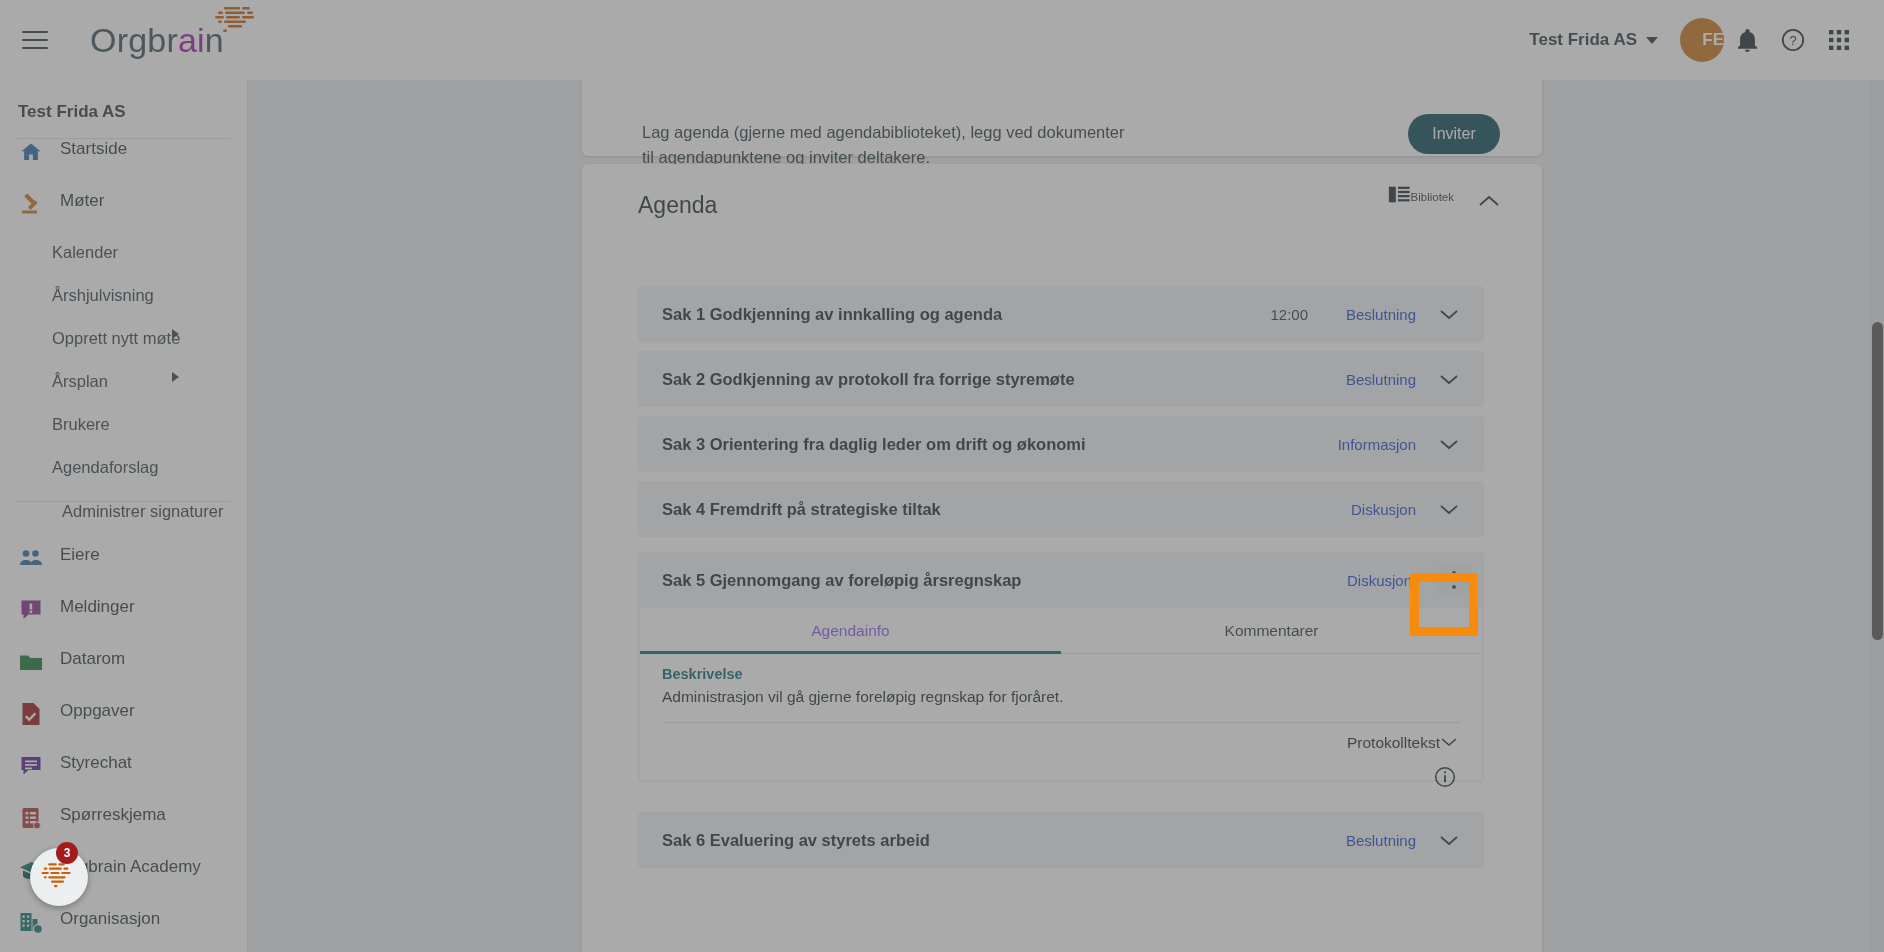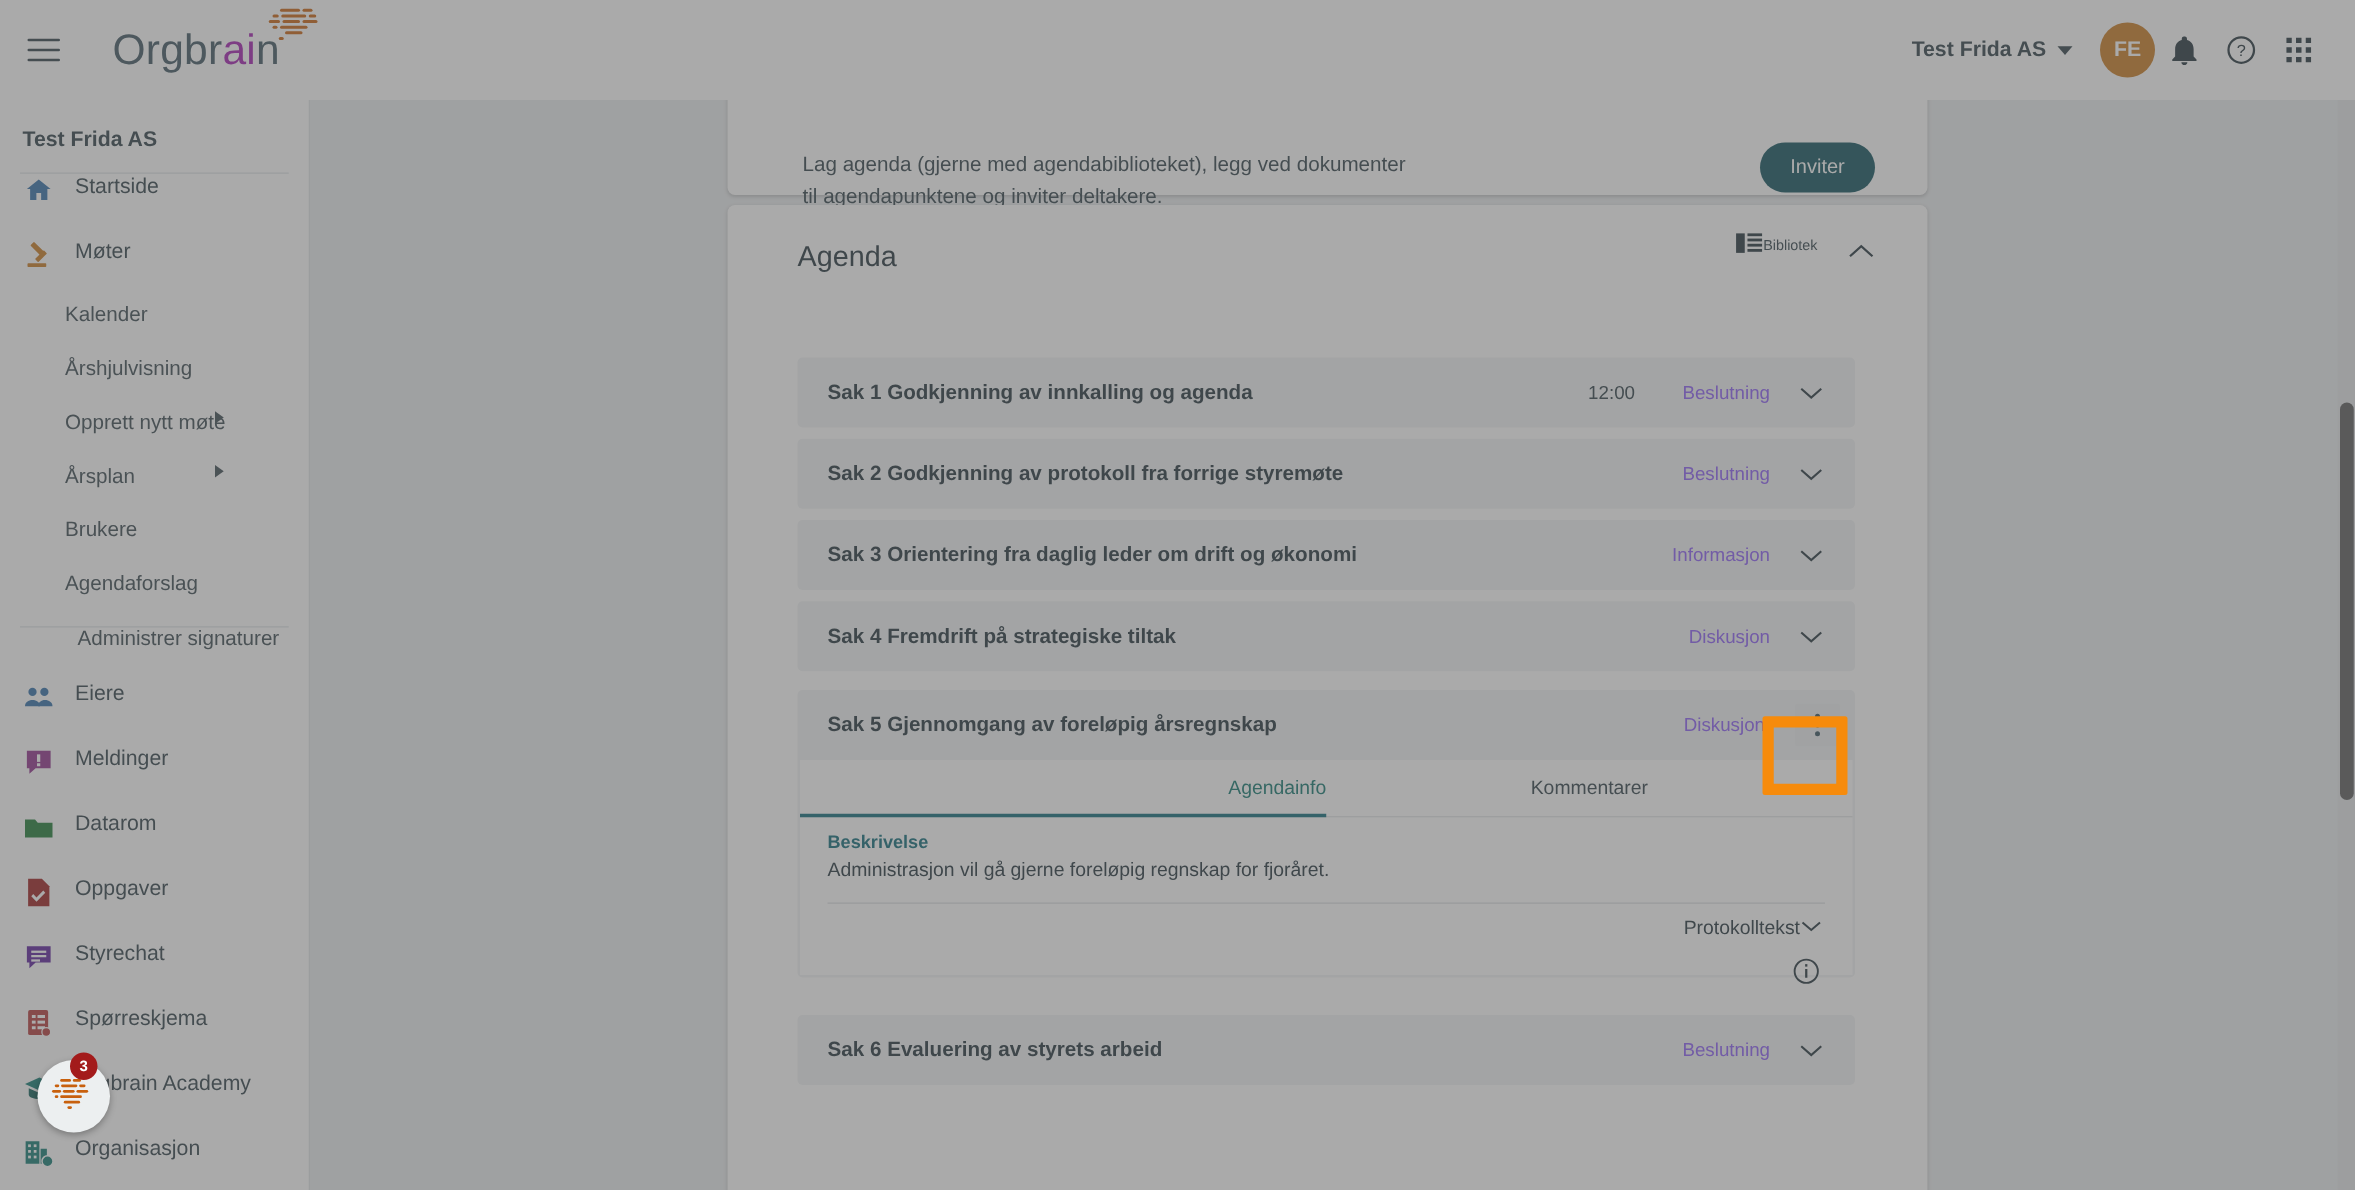--- a/index.html
+++ b/index.html
@@ -35,21 +35,21 @@
   #brand-word .accent { color: #a21caf; }
   #brain-logo { position: absolute; left: 114px; top: -16px; width: 58px; height: 34px; }
 
   #topbar-right { margin-left: auto; display: flex; align-items: center; gap: 0; padding-right: 22px; }
   #org-switcher { display: flex; align-items: center; gap: 9px; font-size: 17px;
                   font-weight: bold; color: #2c3e46; cursor: pointer; margin-right: 22px; }
   .caret-down { width: 0; height: 0; border-left: 6px solid transparent;
                 border-right: 6px solid transparent; border-top: 7px solid #2c3e46; }
   #avatar { width: 44px; height: 44px; border-radius: 50%; background: #c8791f;
             color: #fff; font-size: 17px; font-weight: bold;
-            display: flex; align-items: center; justify-content: center; cursor: pointer; }
+            display: flex; align-items: center; justify-content: flex-end; cursor: pointer; }
   .icon-btn { width: 46px; height: 46px; display: flex; align-items: center;
               justify-content: center; cursor: pointer; color: #20313a; }
 
   
   #sidebar {
     position: absolute; top: 80px; left: 0; width: 248px; height: 872px;
     background: #ffffff; border-right: 1px solid #dfe3e5;
     z-index: 20; overflow: hidden;
   }
   #org-name { font-size: 17px; font-weight: bold; color: #2c3e46;
@@ -91,40 +91,40 @@
   #bibliotek-label { font-size: 11.5px; color: #2c3e46; margin-top: 4px; }
   #collapse-chevron { position: absolute; right: 42px; top: 30px; cursor: pointer; }
 
   .agenda-row { position: absolute; left: 56px; width: 846px; background: #f1f3f4;
                 border-radius: 4px; cursor: pointer; }
   .agenda-head { height: 56px; display: flex; align-items: center; padding: 0 0 0 24px; }
   .agenda-name { font-size: 16.5px; color: #20313a; font-weight: bold; }
   .agenda-meta { margin-left: auto; display: flex; align-items: center; gap: 16px;
                  padding-right: 18px; }
   .agenda-time { font-size: 15px; color: #2c3e46; }
-  .agenda-type { font-size: 15px; color: #8b5cf6; min-width: 92px; text-align: right; }
+  .agenda-type { font-size: 15px; color: #1d4ed8; min-width: 92px; text-align: right; }
   .chev-box { width: 34px; height: 34px; display: flex; align-items: center;
               justify-content: center; cursor: pointer; }
 
   
   #row5 { top: 388px; height: 230px; }
   #kebab-btn { position: absolute; right: 12px; top: 11px; width: 36px; height: 34px;
                background: #eceff1; border: none; border-radius: 2px; cursor: pointer;
                display: flex; flex-direction: column; align-items: center;
                justify-content: center; gap: 3px; z-index: 960; }
   #kebab-btn i { display: block; width: 4px; height: 4px; border-radius: 50%; background: #33505c; }
   #kebab-highlight { position: absolute; left: 1410px; top: 573px; width: 68px; height: 63px;
                      border: 9px solid #f68b0c; border-radius: 2px; z-index: 950;
                      pointer-events: none; }
 
   #tabs { position: absolute; left: 2px; top: 56px; width: 842px; height: 46px;
           display: flex; border-bottom: 1px solid #dcdfe1; background: #ffffff; }
   .tab { flex: 1; display: flex; align-items: center; justify-content: center;
          font-size: 15.5px; color: #2c3e46; cursor: pointer; position: relative; }
-  .tab.active { color: #0f766e; justify-content: flex-end; }
+  .tab.active { color: #8b5cf6; }
   .tab.active::after { content: ""; position: absolute; left: 0; right: 0; bottom: -1px;
                        height: 3px; background: #0c6a78; }
   #expand-body { position: absolute; left: 2px; top: 102px; width: 842px; height: 126px;
                  background: #ffffff; }
   #beskrivelse-label { position: absolute; left: 22px; top: 12px; font-size: 14.5px;
                        font-weight: bold; color: #0c6a78; }
   #beskrivelse-text { position: absolute; left: 22px; top: 34px; font-size: 15.5px; color: #20313a; }
   #desc-divider { position: absolute; left: 22px; right: 22px; top: 68px;
                   height: 1px; background: #dcdfe1; }
   #protokoll-row { position: absolute; right: 24px; top: 80px; display: flex;

